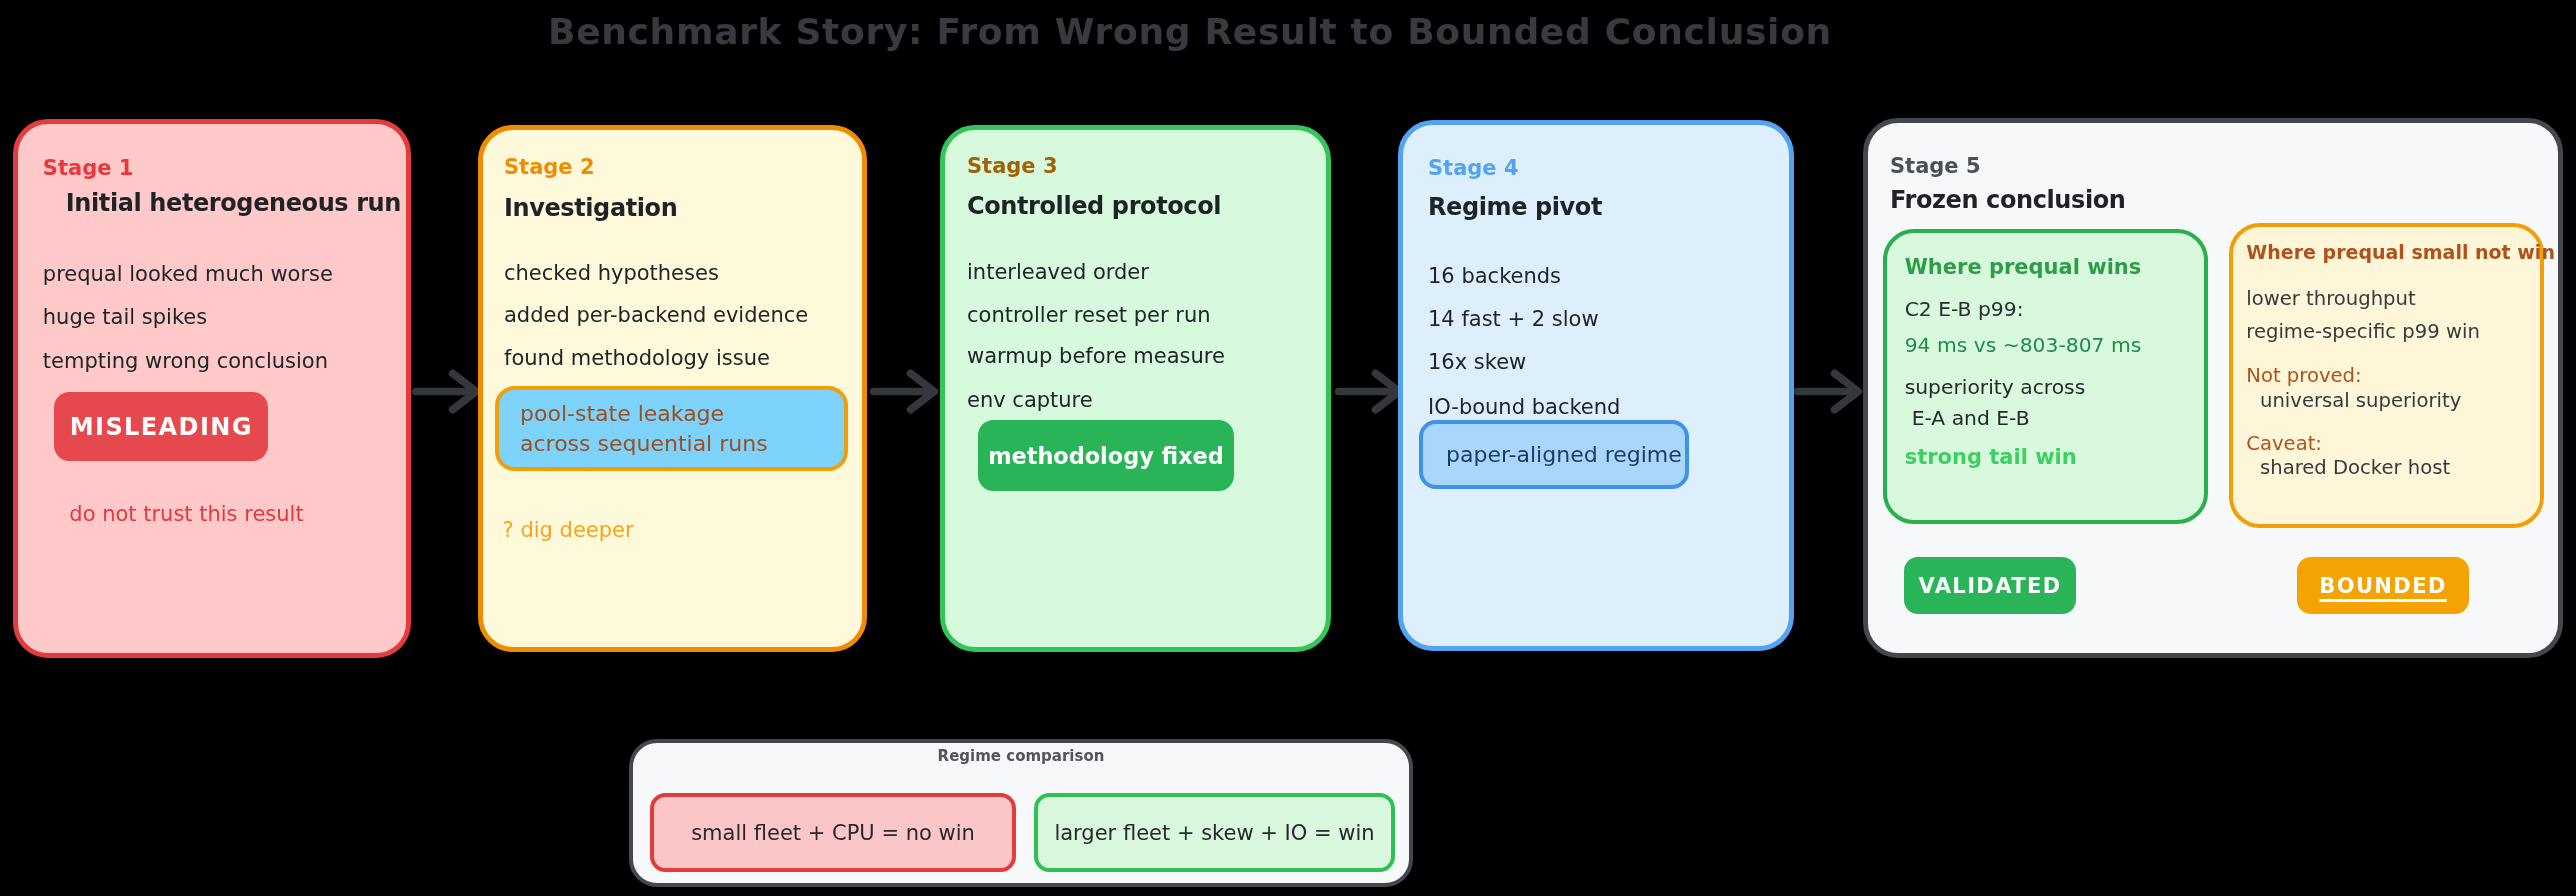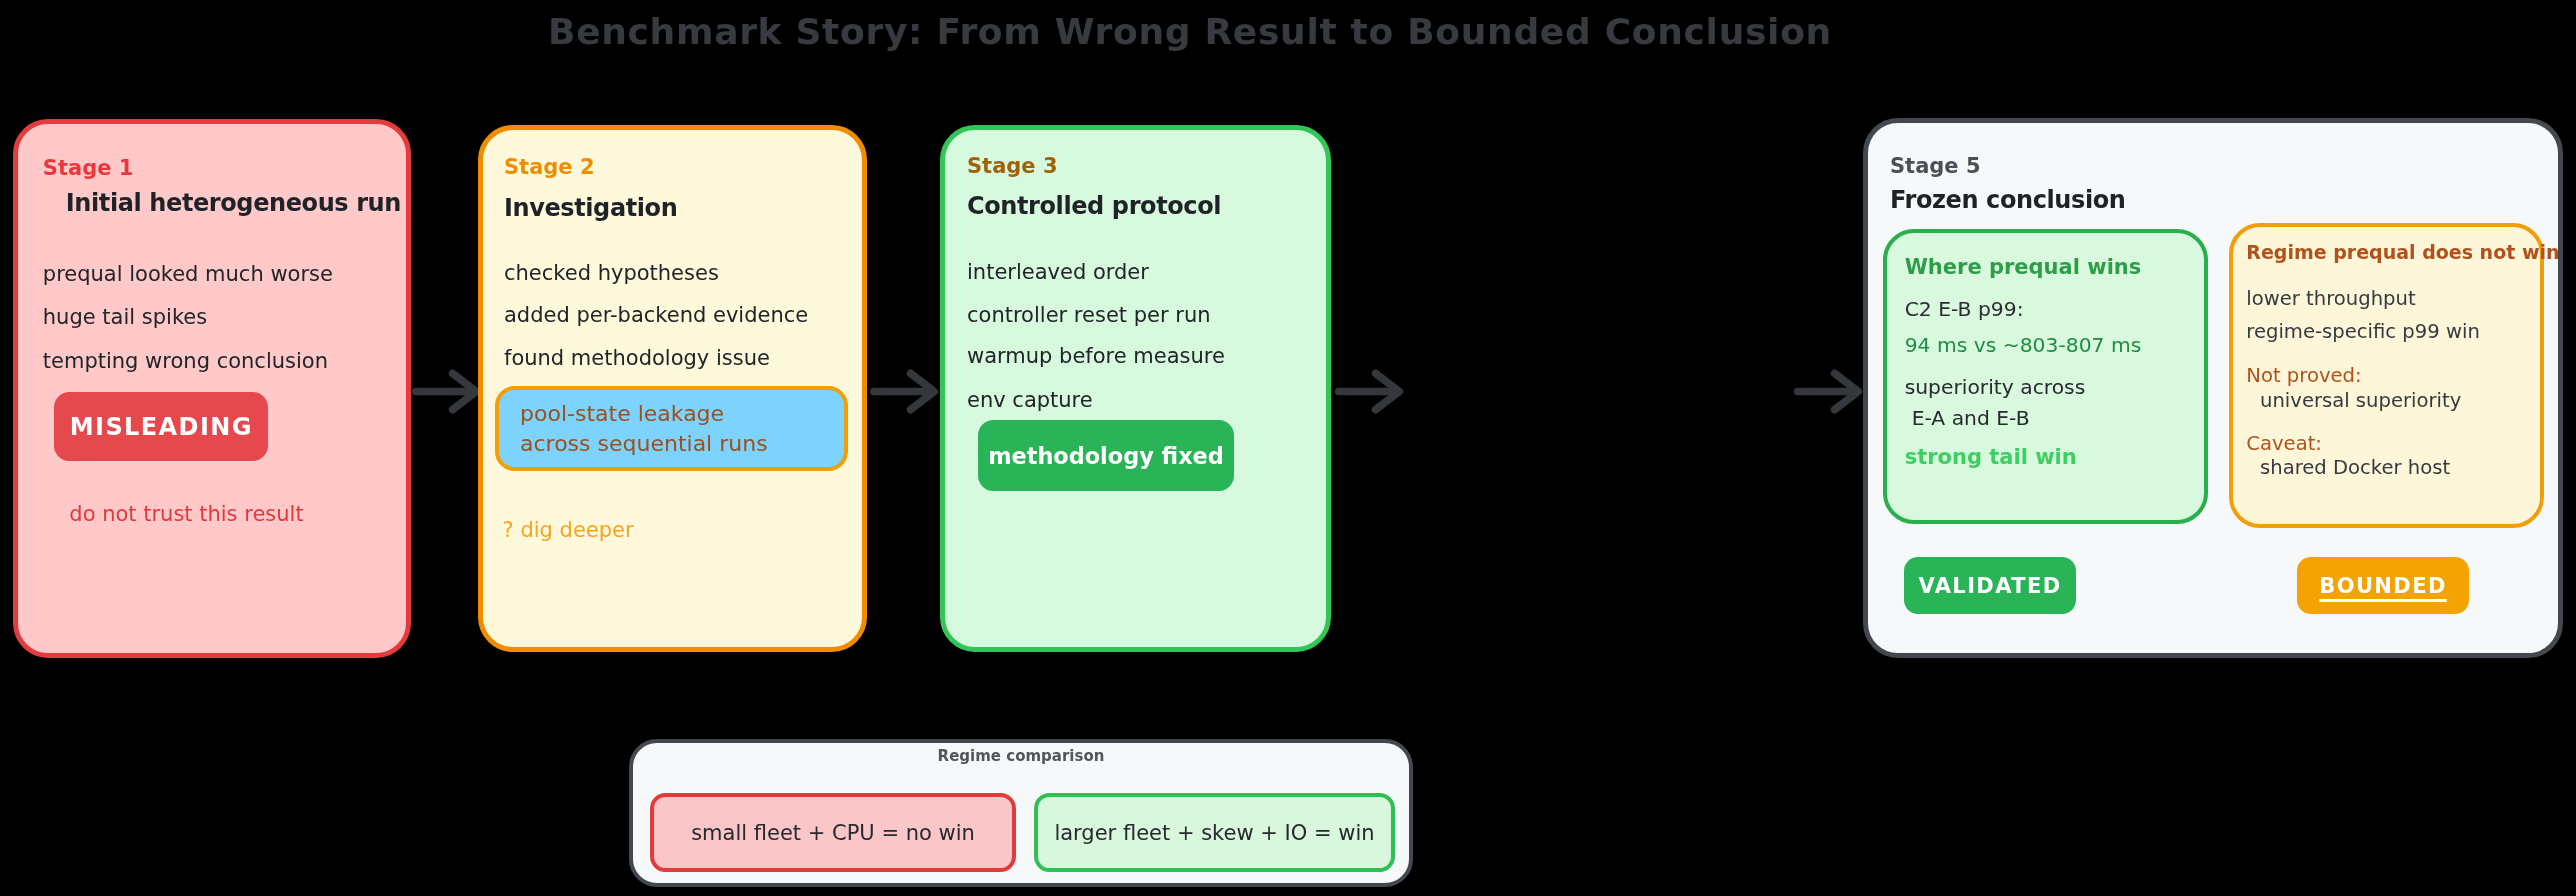--- a/index.html
+++ b/index.html
@@ -152,36 +152,47 @@
   <section id="s3" class="card">
     <div class="stage-label">Stage 3</div>
     <div class="card-heading">Controlled protocol</div>
     <div class="body-line l1">interleaved order</div>
     <div class="body-line l2">controller reset per run</div>
     <div class="body-line l3">warmup before measure</div>
     <div class="body-line l4">env capture</div>
     <div class="badge">methodology fixed</div>
   </section>
 
+  <section id="s4" class="card">
+    <div class="stage-label">Stage 4</div>
+    <div class="card-heading">Regime pivot</div>
+    <div class="body-line l1">16 backends</div>
+    <div class="body-line l2">14 fast + 2 slow</div>
+    <div class="body-line l3">16x skew</div>
+    <div class="body-line l4">IO-bound backend</div>
+    <div class="callout">
+      <div>paper-aligned regime</div>
+    </div>
+  </section>
 
   <section id="s5" class="card">
     <div class="stage-label">Stage 5</div>
     <div class="card-heading">Frozen conclusion</div>
 
     <div id="wins" class="panel">
       <div class="panel-title">Where prequal wins</div>
       <div class="w1">C2 E-B p99:</div>
       <div class="w2">94 ms vs ~803-807 ms</div>
       <div class="w3">superiority across</div>
       <div class="w4">E-A and E-B</div>
       <div class="w5">strong tail win</div>
     </div>
 
     <div id="losses" class="panel">
-      <div class="panel-title">Regime prequal does not win</div>
+      <div class="panel-title">Where prequal small not win</div>
       <div class="x1">lower throughput</div>
       <div class="x2">regime-specific p99 win</div>
       <div class="x3">Not proved:</div>
       <div class="x4">universal superiority</div>
       <div class="x5">Caveat:</div>
       <div class="x6">shared Docker host</div>
     </div>
 
     <div id="validated" class="badge">VALIDATED</div>
     <div id="bounded" class="badge">

